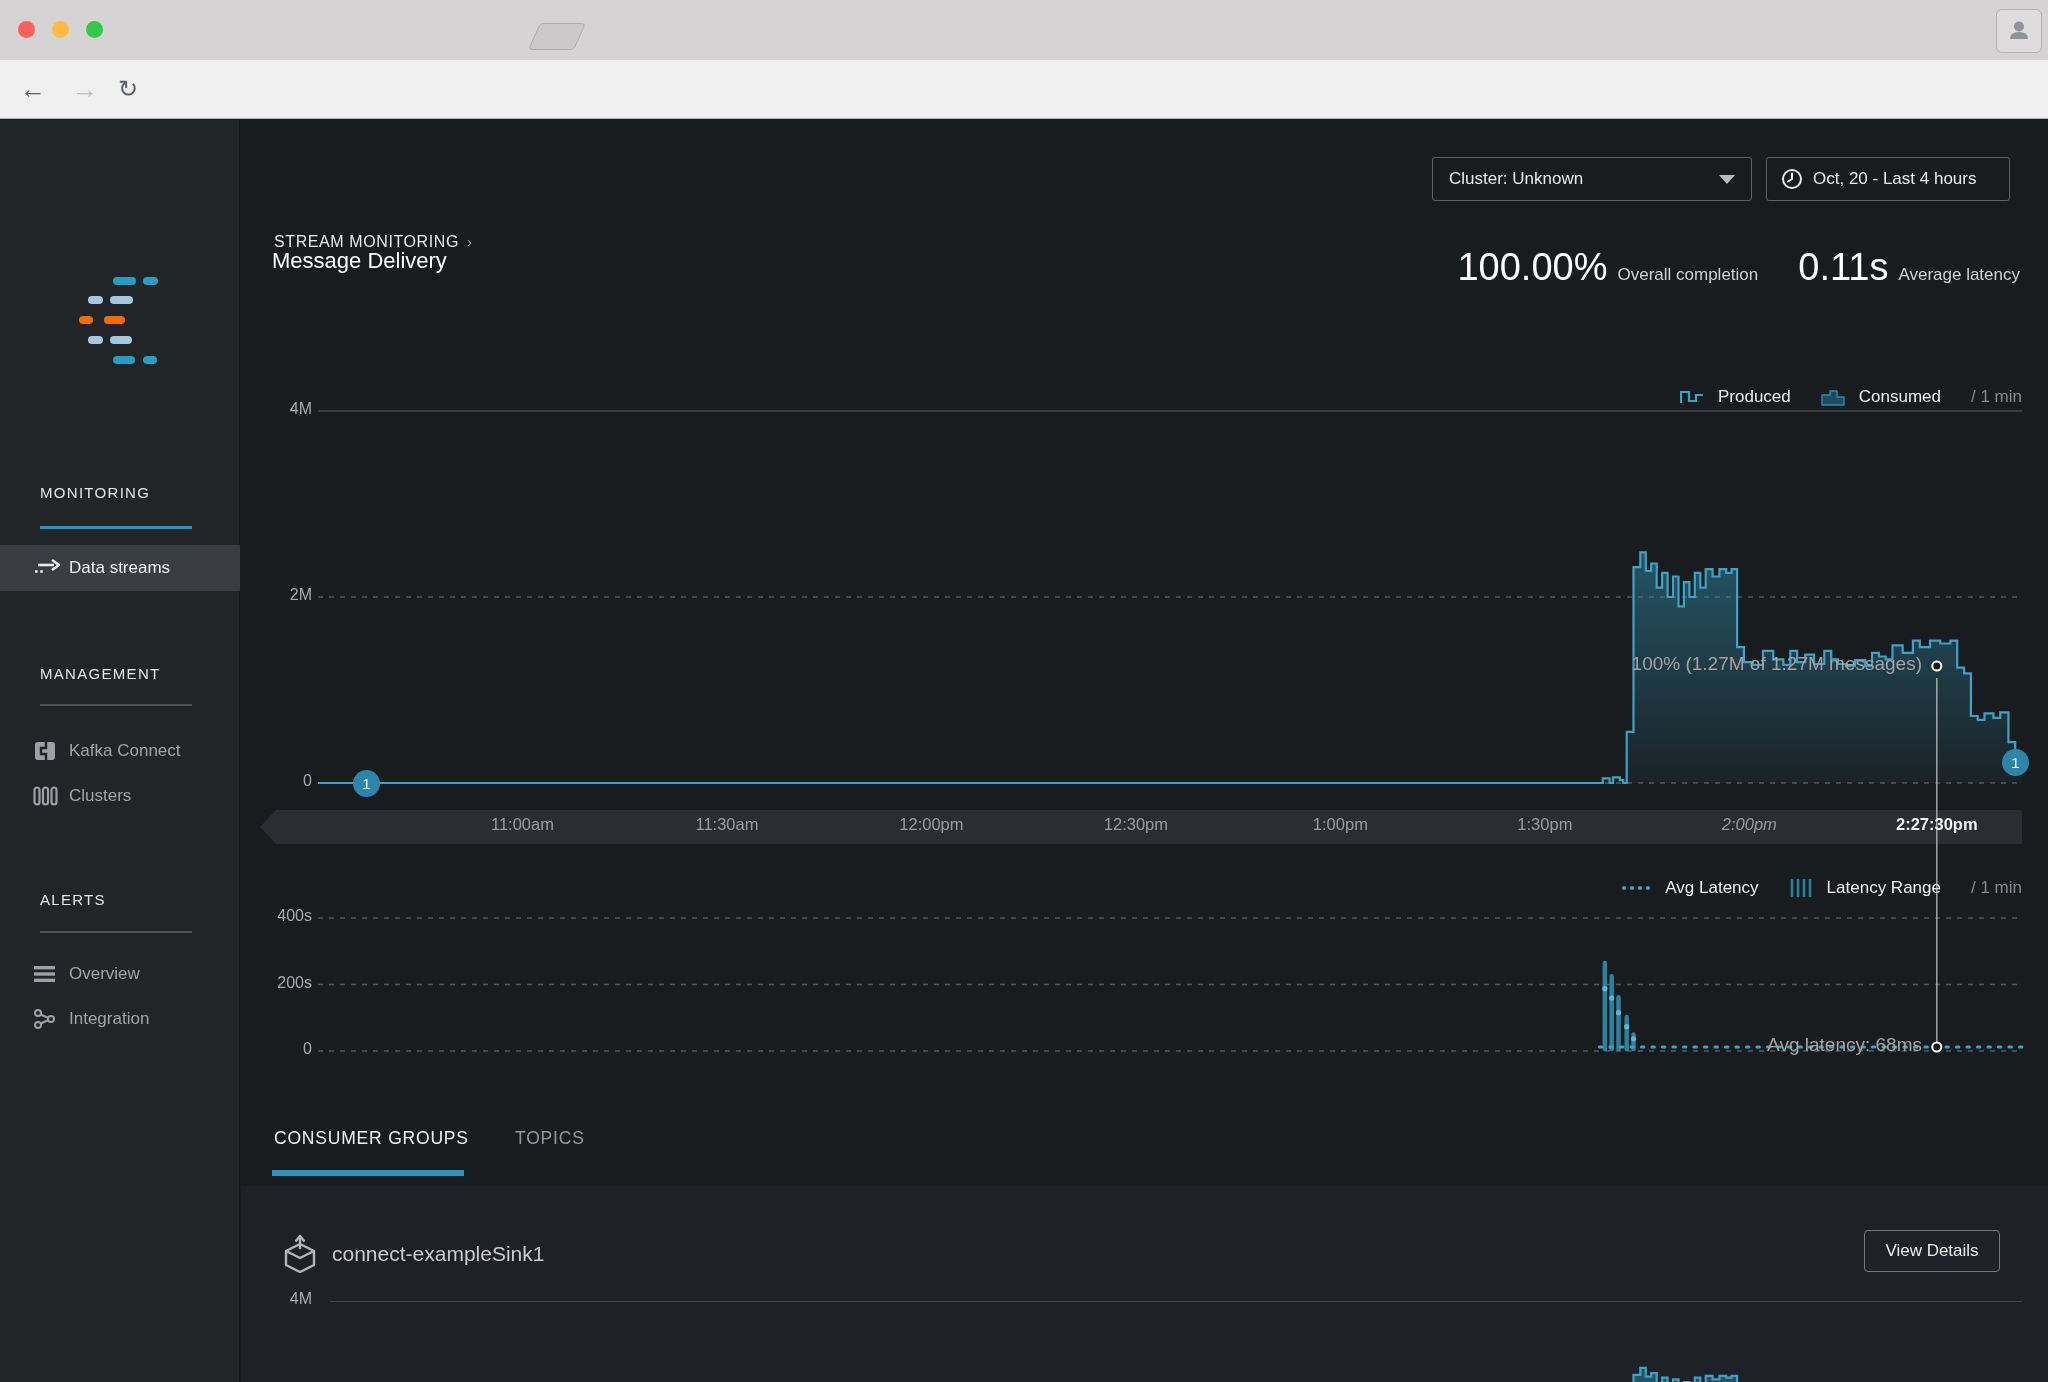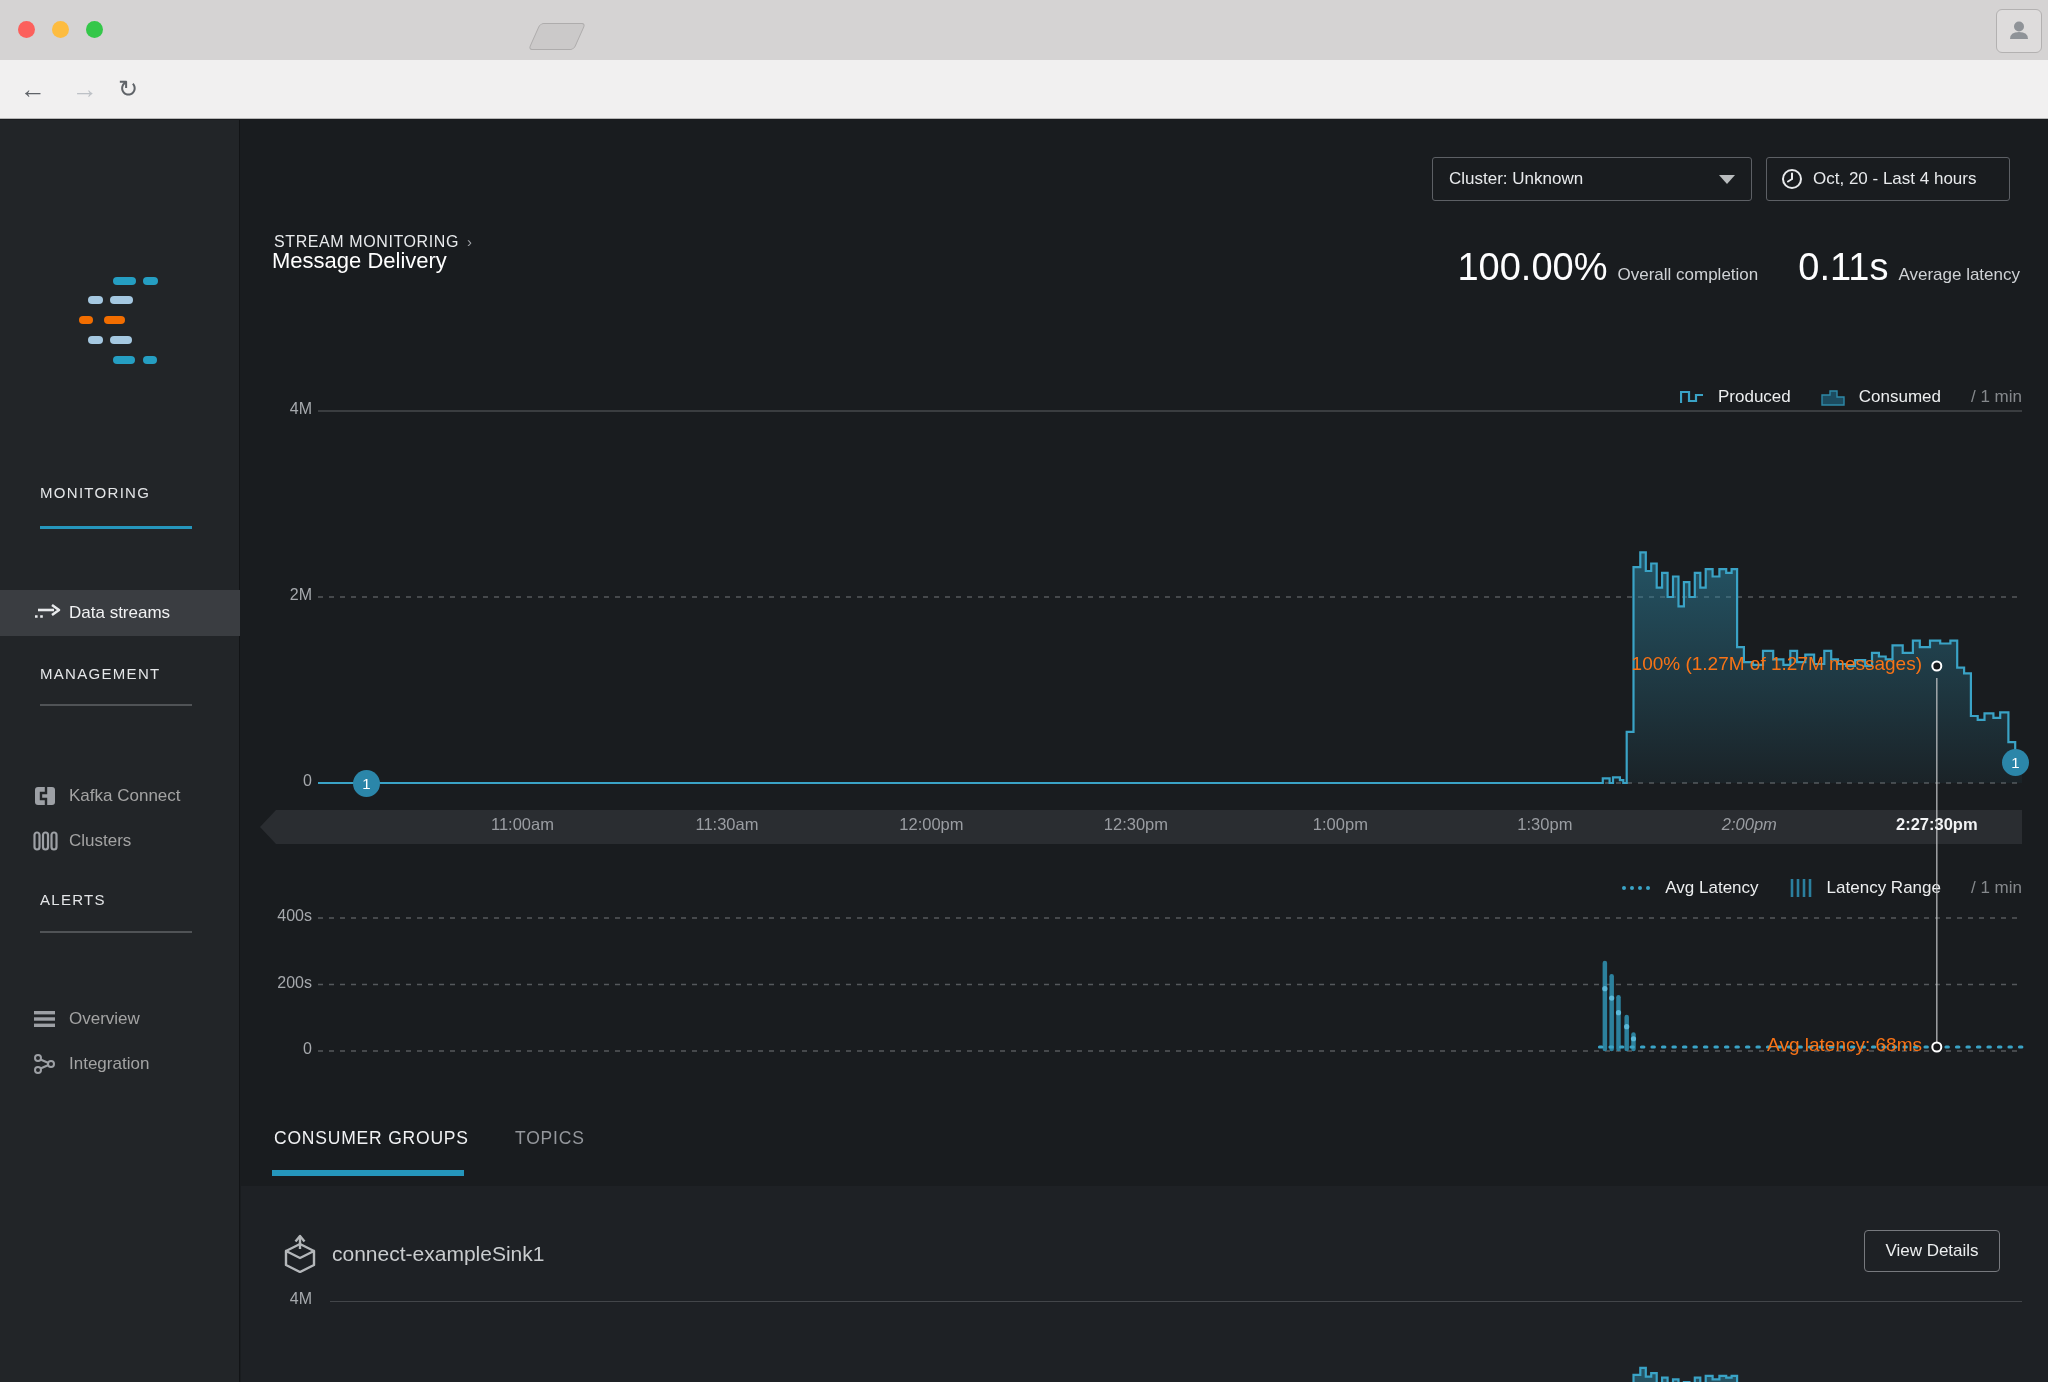--- a/index.html
+++ b/index.html
@@ -38,21 +38,21 @@
   #menu-dots { position:absolute; left:2016px; top:74px; font-size:21px; color:#5f6368; letter-spacing:0; line-height:10px; }
 
   
   #app-bg { position:absolute; left:0; top:120px; width:2048px; height:1262px; background:#191c1f; }
   #lower-bg { position:absolute; left:241px; top:1186px; width:1807px; height:196px; background:#1e2125; }
   #sidebar { position:absolute; left:0; top:120px; width:240px; height:1262px; background:#222528;
     border-right:1px solid #121416; }
   .logo-dash { position:absolute; height:8px; border-radius:4px; }
   .nav-header { position:absolute; left:40px; font-size:15px; letter-spacing:1.3px; color:#e4e6e8; }
   .nav-rule { position:absolute; left:40px; width:152px; }
-  .nav-item { position:absolute; left:0; width:240px; height:44px; display:flex; align-items:center; cursor:pointer;margin-top:45px; }
+  .nav-item { position:absolute; left:0; width:240px; height:44px; display:flex; align-items:center; cursor:pointer; }
   .nav-item .nav-icon { width:30px; margin-left:33px; display:flex; align-items:center; }
   .nav-item .nav-label { font-size:17px; color:#a3a3a3; margin-left:6px; }
   .nav-item.active { background:#3a3d41; }
   .nav-item.active .nav-label { color:#f1f2f3; }
   #license { position:absolute; left:0; top:1183px; width:240px; text-align:center;
     font-size:14px; color:#95979b; line-height:25px; }
 
   
   .hdr-btn { position:absolute; top:157px; height:44px; border:1.5px solid #5d6065; border-radius:3px;
     color:#e8eaec; font-size:17px; display:flex; align-items:center; background:transparent; cursor:pointer; }
@@ -74,21 +74,21 @@
   #legend1 { top:387px; } #legend2 { top:878px; }
   .legend-label { font-size:17px; color:#eceeef; }
   .legend-interval { font-size:17px; color:#85888c; margin-left:16px; }
   .ylab { position:absolute; left:232px; width:80px; text-align:right; font-size:16px; color:#a6a9ad; }
   #axis-band { position:absolute; left:260px; top:810px; width:1762px; height:34px; background:#2a2d31;
     clip-path:polygon(16px 0, 100% 0, 100% 100%, 16px 100%, 0 50%); }
   #tick-layer { position:absolute; left:0; top:0; width:2048px; height:1382px; pointer-events:none; z-index:6; }
   .tick { position:absolute; width:160px; margin-left:-80px; text-align:center; top:815px;
     font-size:16.5px; color:#9a9da2; }
   .tick.bold { color:#f2f3f5; font-weight:bold; }
-  .chart-tooltip { position:absolute; font-size:19px; color:#f97316; z-index:7; white-space:nowrap; }
+  .chart-tooltip { position:absolute; font-size:19px; color:#a3a3a3; z-index:7; white-space:nowrap; }
   #tooltip-throughput { right:126px; top:653px; }
   #tooltip-latency { right:126px; top:1034px; }
   .badge { position:absolute; width:27px; height:27px; border-radius:50%; background:#2b86a9; z-index:7;
     color:#fff; font-size:15px; display:flex; align-items:center; justify-content:center; }
   #badge-left { left:353px; top:770px; }
   #badge-right { left:2002px; top:749px; }
 
   #plot { position:absolute; left:0; top:0; z-index:5; pointer-events:none; }
 
   

